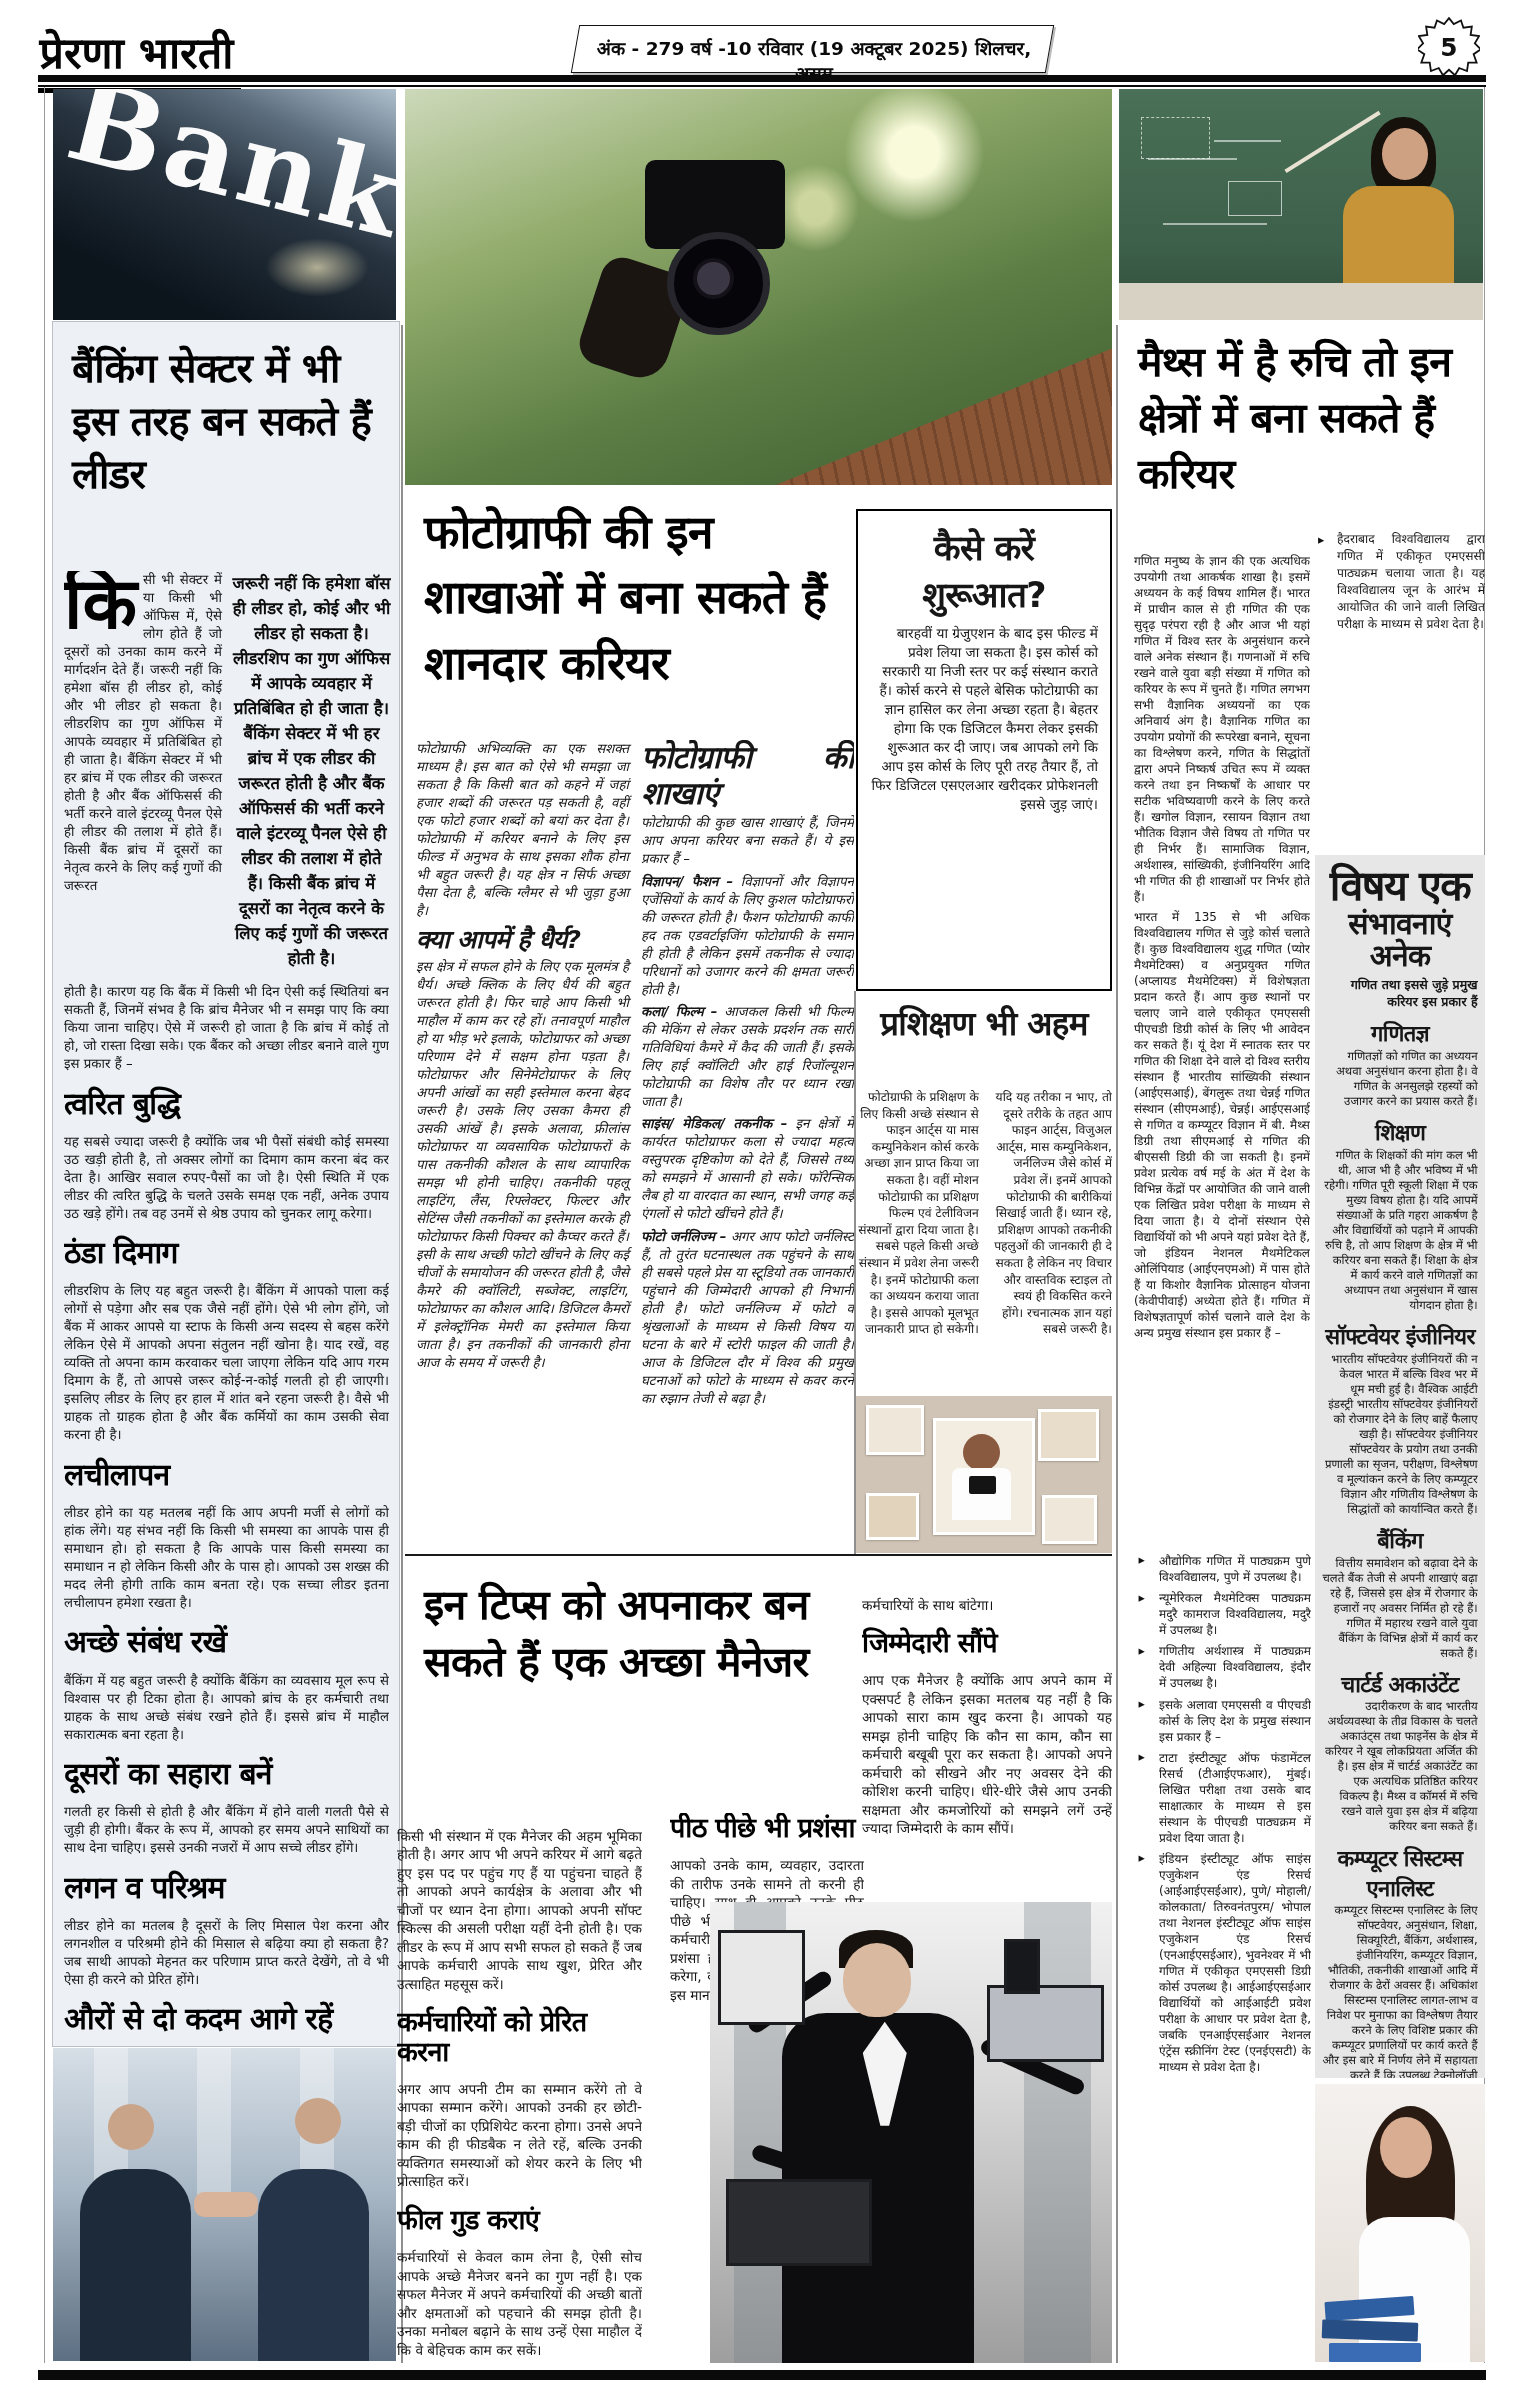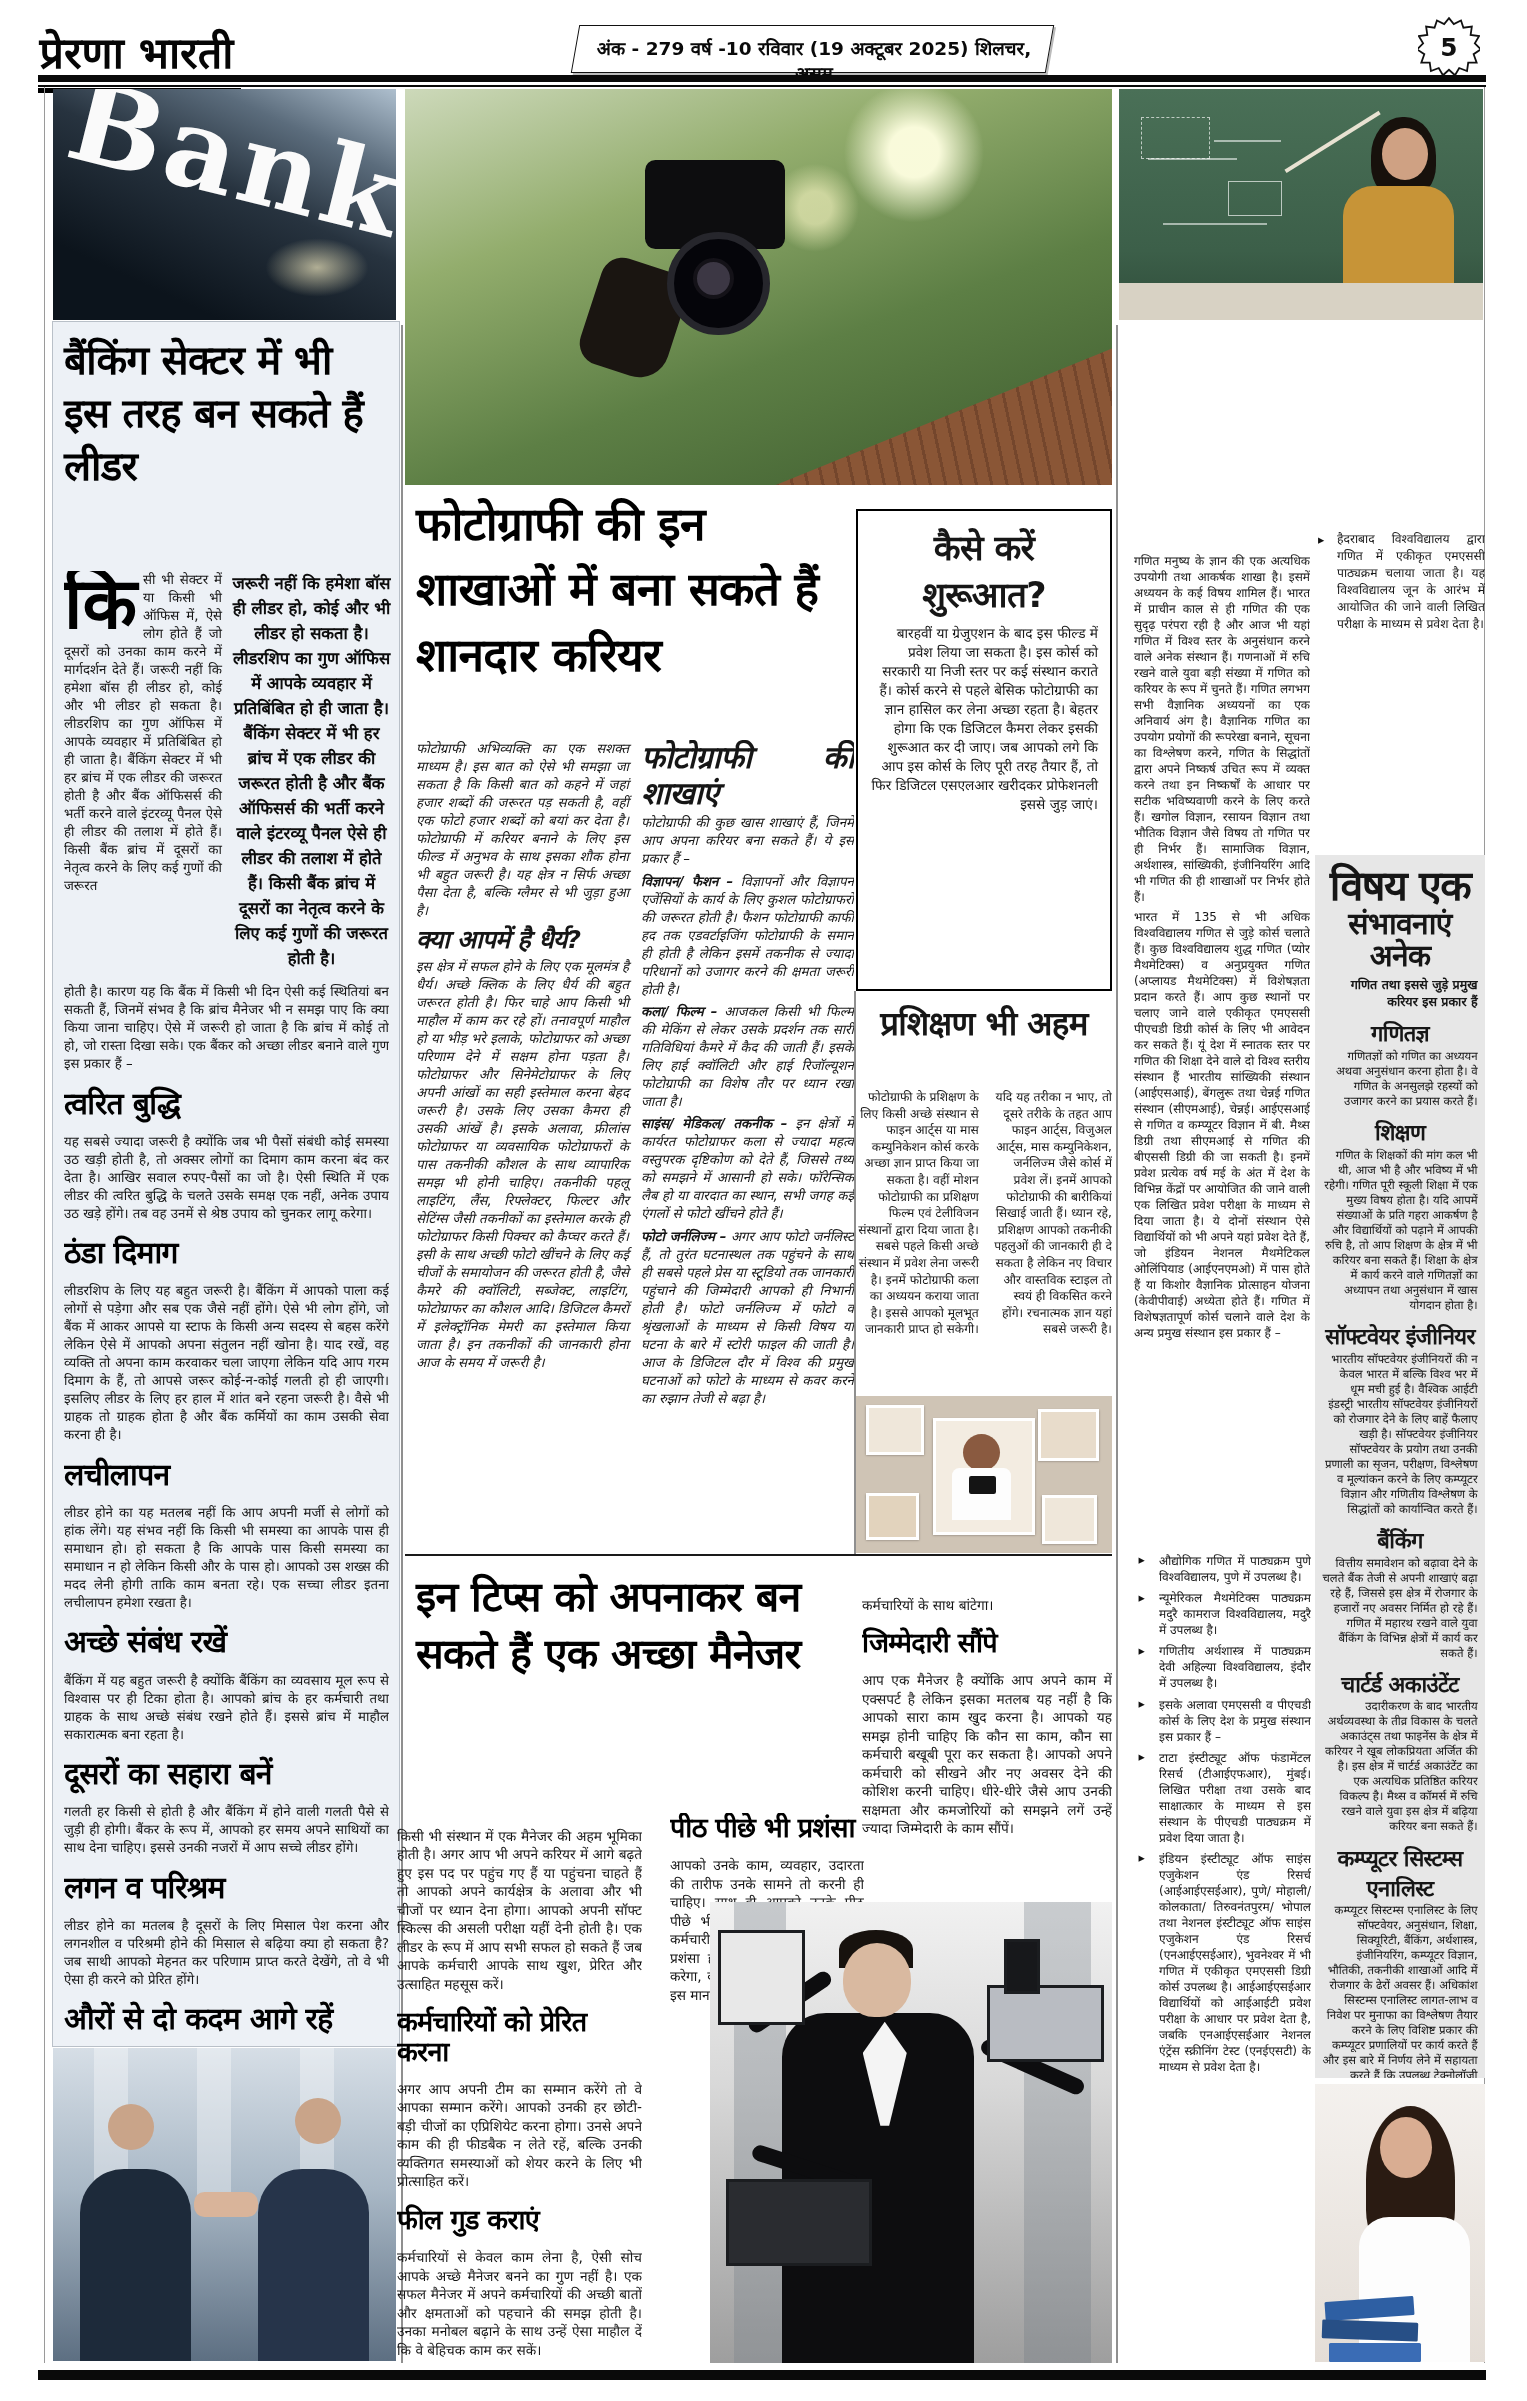--- a/index.html
+++ b/index.html
@@ -16,21 +16,21 @@
   #page-badge{left:1418px;top:16.3px;width:62px;height:62px;}
   #page-badge text{font-size:40px;font-weight:700;}
   #top-rule{left:38px;top:75px;width:1448px;height:6.7px;background:#0a0a0a;}
   #top-rule2{left:38px;top:85px;width:1448px;height:1.5px;background:#0a0a0a;}
   #frame{left:44px;top:87px;width:1439px;height:2276px;border-left:0.7px solid #9a9a9a;border-right:0.7px solid #9a9a9a;}
   #bottom-rule{left:38px;top:2370px;width:1448px;height:10.4px;background:#0a0a0a;}
   
   .vrule{position:absolute;width:1.5px;background:#8f8f8f;}
   .hrule{position:absolute;height:2.2px;background:#1a1a1a;}
   
-  .hl{margin:0;font-weight:800;color:#000;line-height:1.33;letter-spacing:-0.7px;}
+  .hl{margin:8px;font-weight:800;color:#000;line-height:1.33;letter-spacing:-0.7px;}
   .body{font-size:13.3px;line-height:18px;text-align:justify;}
   .sechead{margin:7.4px 0 3px 0;font-size:30px;font-weight:800;color:#000;line-height:1.1;letter-spacing:-0.7px;}
   .alignr{text-align:right;}
   
   #bank-article{left:52px;top:321px;width:346px;height:1724px;background:#edf1f6;border:0.7px solid #b9c0c8;}
   #bank-headline{left:64px;top:334px;width:325px;font-size:40px;}
   #bank-introwrap{left:64px;top:571px;width:328px;height:396px;overflow:hidden;}
   #bank-intro{float:left;width:158px;font-size:13.3px;line-height:18px;text-align:justify;}
   #bank-drop{float:left;font-size:71px;line-height:0.82;font-weight:800;margin:4.4px 6px 0 0;color:#000;}
   #bank-quote{float:right;width:161px;font-size:16.6px;line-height:25px;font-weight:700;text-align:center;color:#0c0c0c;}
@@ -274,20 +274,21 @@
     <div class="chalk-line" style="left:8%;top:30%;width:89px;"></div>
     <div class="chalk-line" style="left:26%;top:22%;width:67px;"></div>
     <div class="chalk-line" style="left:12%;top:58%;width:104px;"></div>
     <div class="tch-stick"></div>
     <div class="tch-hair"></div>
     <div class="tch-face"></div>
     <div class="tch-body"></div>
     <div class="tch-desk"></div>
   </div>
 
+  <h2 class="abs hl" id="maths-headline">मैथ्स में है रुचि तो इन क्षेत्रों में बना सकते हैं करियर</h2>
 
   <div class="abs" id="maths-col1a">
     <p>गणित मनुष्य के ज्ञान की एक अत्यधिक उपयोगी तथा आकर्षक शाखा है। इसमें अध्ययन के कई विषय शामिल हैं। भारत में प्राचीन काल से ही गणित की एक सुदृढ़ परंपरा रही है और आज भी यहां गणित में विश्व स्तर के अनुसंधान करने वाले अनेक संस्थान हैं। गणनाओं में रुचि रखने वाले युवा बड़ी संख्या में गणित को करियर के रूप में चुनते हैं। गणित लगभग सभी वैज्ञानिक अध्ययनों का एक अनिवार्य अंग है। वैज्ञानिक गणित का उपयोग प्रयोगों की रूपरेखा बनाने, सूचना का विश्लेषण करने, गणित के सिद्धांतों द्वारा अपने निष्कर्ष उचित रूप में व्यक्त करने तथा इन निष्कर्षों के आधार पर सटीक भविष्यवाणी करने के लिए करते हैं। खगोल विज्ञान, रसायन विज्ञान तथा भौतिक विज्ञान जैसे विषय तो गणित पर ही निर्भर हैं। सामाजिक विज्ञान, अर्थशास्त्र, सांख्यिकी, इंजीनियरिंग आदि भी गणित की ही शाखाओं पर निर्भर होते हैं।</p>
     <p>भारत में 135 से भी अधिक विश्वविद्यालय गणित से जुड़े कोर्स चलाते हैं। कुछ विश्वविद्यालय शुद्ध गणित (प्योर मैथमेटिक्स) व अनुप्रयुक्त गणित (अप्लायड मैथमेटिक्स) में विशेषज्ञता प्रदान करते हैं। आप कुछ स्थानों पर चलाए जाने वाले एकीकृत एमएससी पीएचडी डिग्री कोर्स के लिए भी आवेदन कर सकते हैं। यूं देश में स्नातक स्तर पर गणित की शिक्षा देने वाले दो विश्व स्तरीय संस्थान हैं भारतीय सांख्यिकी संस्थान (आईएसआई), बेंगलुरू तथा चेन्नई गणित संस्थान (सीएमआई), चेन्नई। आईएसआई से गणित व कम्प्यूटर विज्ञान में बी. मैथ्स डिग्री तथा सीएमआई से गणित की बीएससी डिग्री की जा सकती है। इनमें प्रवेश प्रत्येक वर्ष मई के अंत में देश के विभिन्न केंद्रों पर आयोजित की जाने वाली एक लिखित प्रवेश परीक्षा के माध्यम से दिया जाता है। ये दोनों संस्थान ऐसे विद्यार्थियों को भी अपने यहां प्रवेश देते हैं, जो इंडियन नेशनल मैथमेटिकल ओलिंपियाड (आईएनएमओ) में पास होते हैं या किशोर वैज्ञानिक प्रोत्साहन योजना (केवीपीवाई) अध्येता होते हैं। गणित में विशेषज्ञतापूर्ण कोर्स चलाने वाले देश के अन्य प्रमुख संस्थान इस प्रकार हैं –</p>
   </div>
 
   <div class="abs" id="maths-first-bullet">
     <div class="bl">हैदराबाद विश्वविद्यालय द्वारा गणित में एकीकृत एमएससी पाठ्यक्रम चलाया जाता है। यह विश्वविद्यालय जून के आरंभ में आयोजित की जाने वाली लिखित परीक्षा के माध्यम से प्रवेश देता है।</div>
   </div>
 

